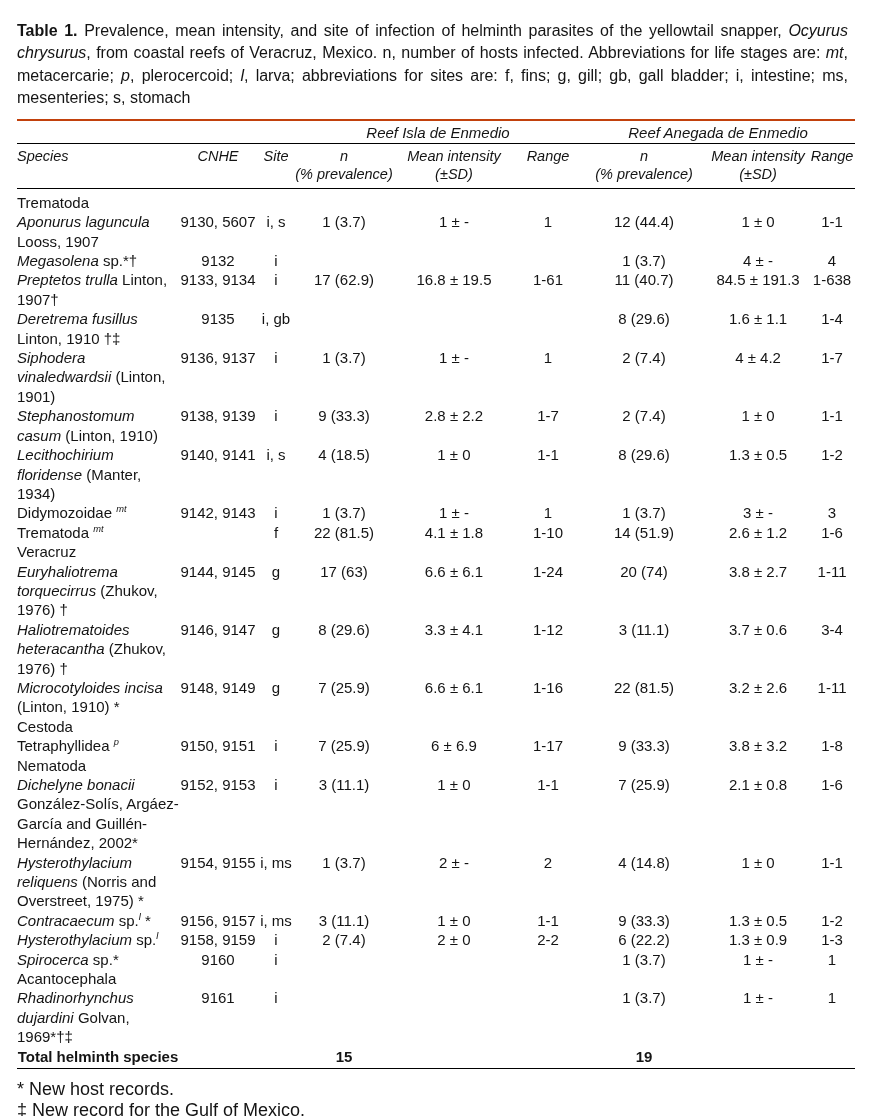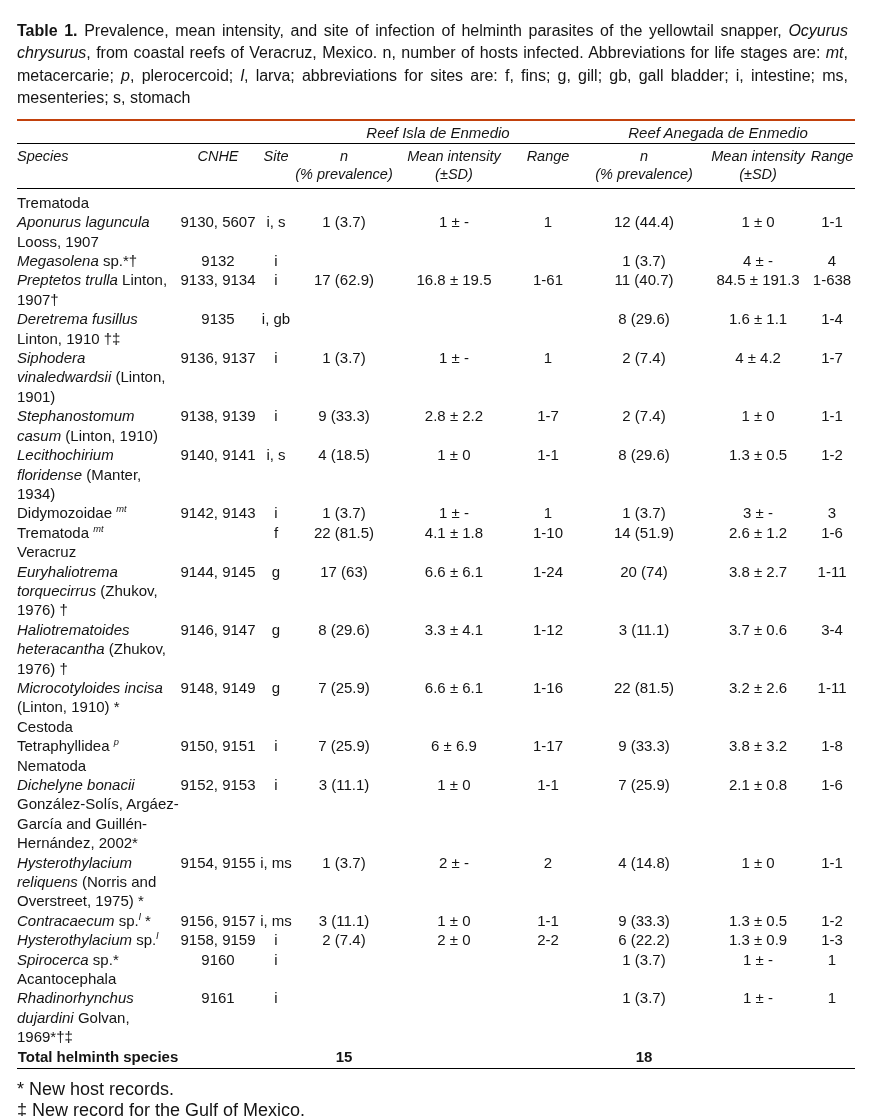--- a/index.html
+++ b/index.html
@@ -302,21 +302,21 @@
           <td class="num">1 ± -</td>
           <td class="num">1</td>
         </tr>
         <tr class="total">
           <td class="species"><span>Total helminth species</span></td>
           <td class="num"></td>
           <td class="num"></td>
           <td class="num">15</td>
           <td class="num"></td>
           <td class="num"></td>
-          <td class="num">18</td>
+          <td class="num">19</td>
           <td class="num"></td>
           <td class="num"></td>
         </tr>
       </tbody>
   </table>
 
   <div class="footnotes">
     <p>* New host records.</p>
     <p>‡ New record for the Gulf of Mexico.</p>
     <p>† New record for Mexico.</p>

